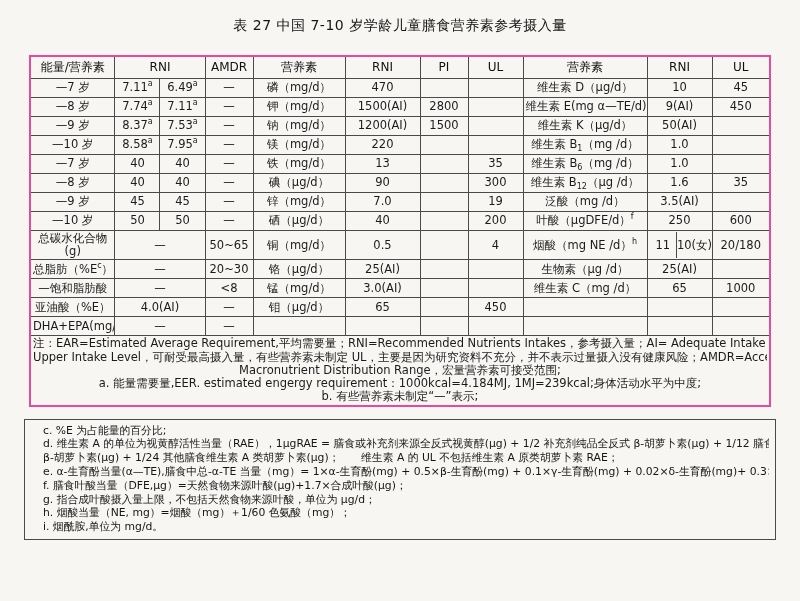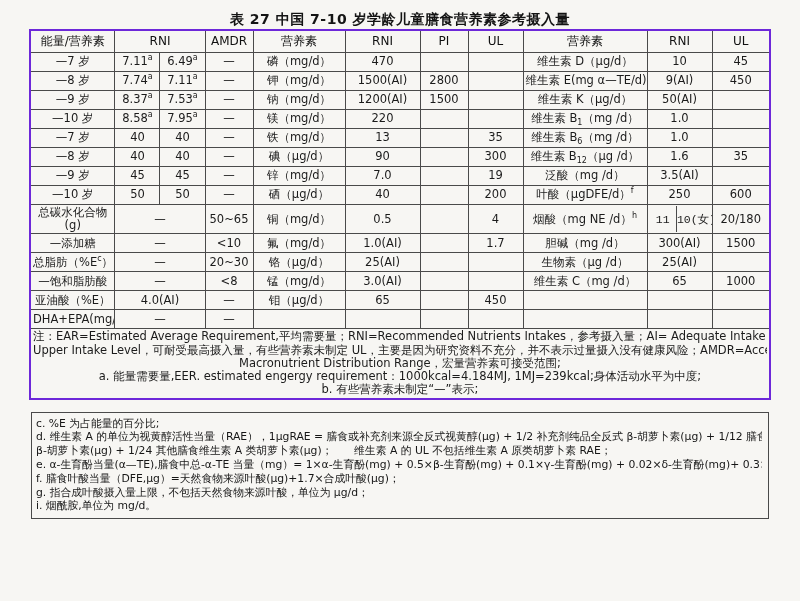--- a/index.html
+++ b/index.html
@@ -3,52 +3,52 @@
 <meta charset="utf-8">
 <style>
   html,body{margin:0;padding:0;}
   body{
     width:800px;height:601px;overflow:hidden;
     background:#f7f6f3;color:#1b1b1b;
     font-family:"DejaVu Sans","Liberation Sans",sans-serif;
   }
   .page{width:800px;height:601px;position:relative;}
   .title{
-    text-align:center;font-size:14px;font-weight:bold;
-    padding-top:11px;margin-bottom:0;letter-spacing:0.5px;color:#141414;
+    text-align:center;font-size:14px;font-weight:normal;
+    padding-top:17px;margin-bottom:20px;letter-spacing:0.5px;color:#141414;
   }
   table.nt{
     border-collapse:collapse;table-layout:fixed;width:740px;
-    margin:0 auto;border:2px solid #6d28d9;padding-left:22px;
+    margin:0 auto;border:2px solid #ec4899;padding-left:22px;
   }
   table.nt td{
     border:1px solid #4a4a4a;
     font-size:11.5px;line-height:1.15;
     text-align:center;vertical-align:middle;
     padding:1px 2px;height:16px;
     overflow:hidden;white-space:nowrap;
   }
   table.nt thead td{height:19px;font-size:12px;color:#111;}
   td.al{text-align:left;padding-left:5px;}
   td.ar{text-align:right;padding-right:9px;}
   td.two{white-space:normal;line-height:1.1;padding:1px 0;}
   sup,sub{font-size:8px;line-height:0;}
-  td.split-cell{padding:0;font-family:Liberation Mono, monospace;}
+  td.split-cell{padding:0;}
   .split-wrap{display:flex;width:100%;height:100%;align-items:stretch;}
   .split-wrap .sp{flex:1;display:flex;align-items:center;justify-content:center;}
   .split-wrap .sp:first-child{border-right:1px solid #4a4a4a;flex:0 0 44%;}
   td.noterow{
     text-align:left;padding:3px 6px 4px 6px;height:auto;
     font-size:10.8px;line-height:1.22;white-space:normal;
   }
   td.noterow .nl{white-space:nowrap;overflow:hidden;}
   .fbox{
     width:726px;margin:12px auto 0 auto;
     border:1px solid #4a4a4a;
-    padding:4px 6px 5px 4px;
+    padding:4px 6px 5px 18px;
     font-size:10.8px;line-height:1.28;color:#161616;
     background:transparent;
   }
   .fbox .nl{white-space:nowrap;overflow:hidden;}
 </style>
 </head>
 <body>
 
 <div class="page">
   <div class="title">表 27  中国 7-10 岁学龄儿童膳食营养素参考摄入量</div>
@@ -199,32 +199,20 @@
           <td>烟酸（mg NE /d）<sup>h</sup></td>
           <td class="split-cell">
             <div class="split-wrap">
               <div class="sp">11</div>
               <div class="sp">10(女)</div>
             </div>
           </td>
           <td>20/180</td>
         </tr>
         <tr>
-          <td class="ar">—添加糖</td>
-          <td colspan="2">—</td>
-          <td>&lt;10</td>
-          <td>氟（mg/d）</td>
-          <td>1.0(AI)</td>
-          <td></td>
-          <td>1.7</td>
-          <td>胆碱（mg /d）</td>
-          <td>300(AI)</td>
-          <td>1500</td>
-        </tr>
-        <tr>
           <td class="al">总脂肪（%E<sup>c</sup>）</td>
           <td colspan="2">—</td>
           <td>20~30</td>
           <td>铬（μg/d）</td>
           <td>25(AI)</td>
           <td></td>
           <td></td>
           <td>生物素（μg /d）</td>
           <td>25(AI)</td>
           <td></td>
@@ -276,15 +264,16 @@
         </tr>
       </tbody>
   </table>
   <div class="fbox">
       <div class="nl">c. %E 为占能量的百分比;</div>
       <div class="nl">d.  维生素 A 的单位为视黄醇活性当量（RAE），1μgRAE = 膳食或补充剂来源全反式视黄醇(μg) + 1/2 补充剂纯品全反式 β-胡萝卜素(μg) + 1/12 膳食全反式</div>
       <div class="nl">β-胡萝卜素(μg) + 1/24 其他膳食维生素 A 类胡萝卜素(μg)；　　维生素 A 的 UL 不包括维生素 A 原类胡萝卜素 RAE；</div>
       <div class="nl">e. α-生育酚当量(α—TE),膳食中总-α-TE 当量（mg）= 1×α-生育酚(mg) + 0.5×β-生育酚(mg) + 0.1×γ-生育酚(mg) + 0.02×δ-生育酚(mg)+ 0.3×α-三烯生育酚(mg)；</div>
       <div class="nl">f.  膳食叶酸当量（DFE,μg）=天然食物来源叶酸(μg)+1.7×合成叶酸(μg)；</div>
       <div class="nl">g. 指合成叶酸摄入量上限，不包括天然食物来源叶酸，单位为 μg/d；</div>
+      <div class="nl">h. 烟酸当量（NE, mg）=烟酸（mg）＋1/60 色氨酸（mg）；</div>
       <div class="nl">i.  烟酰胺,单位为 mg/d。</div>
     </div>
 </div>
 
 </body></html>

